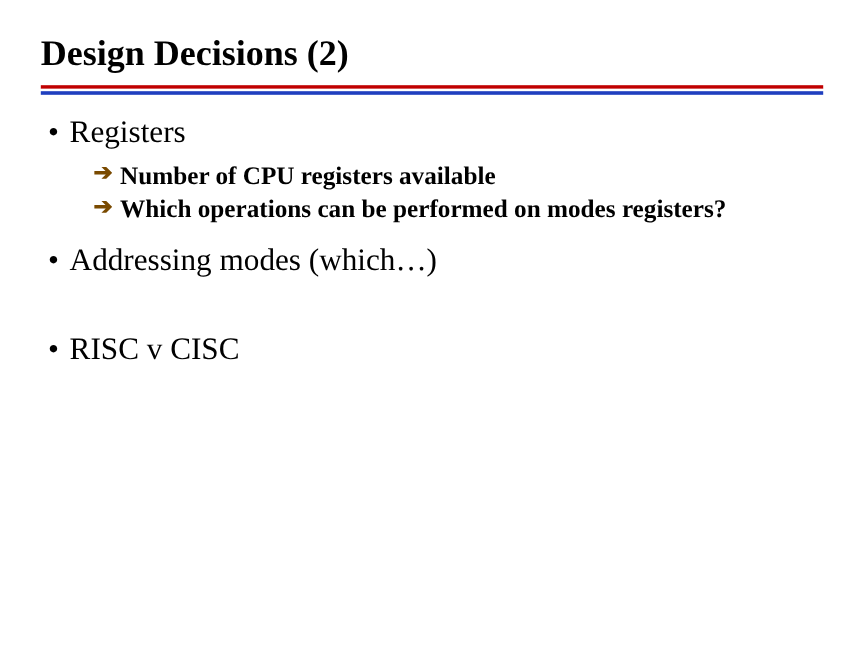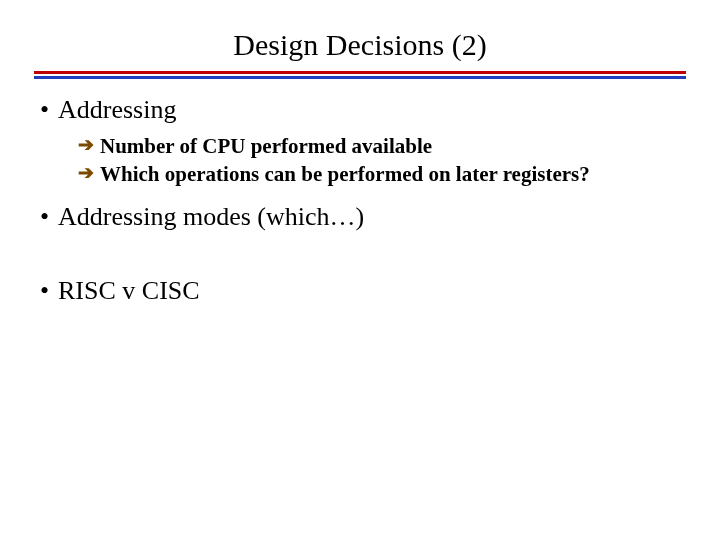--- a/index.html
+++ b/index.html
@@ -1,18 +1,18 @@
 <!DOCTYPE html>
 <html><head>
 <meta charset="utf-8">
 <style>
   * { margin: 0; padding: 0; box-sizing: border-box; }
   html, body { width: 720px; height: 540px; background: #fff; font-family: "Times New Roman", Times, serif; color: #000; }
   .slide { width: 720px; height: 540px; padding: 28px 34px 20px 34px; position: relative; }
-  .title { font-size: 30px; font-weight: normal; line-height: 1.1; padding-bottom: 6px; text-align: center; }
+  .title { font-size: 30px; font-weight: bold; line-height: 1.1; padding-bottom: 6px; }
   .rule { margin-top: 4px; }
   .rule .r1 { height: 3px; background: #c00000; }
   .rule .r2 { height: 2px; background: #fff; }
   .rule .r3 { height: 3px; background: #1f3fbf; }
   .body { margin-top: 16px; }
   .bullet-l1 { font-size: 26px; margin: 4px 0 8px 0; display: flex; align-items: flex-start; }
   .bullet-l1 .dot { width: 24px; flex: 0 0 24px; text-align: left; padding-left: 6px; }
   .bullet-l1 .txt { flex: 1; }
   .sub-group { margin: 2px 0 14px 44px; }
   .bullet-l2 { font-size: 21px; font-weight: bold; margin: 2px 0; display: flex; align-items: flex-start; line-height: 1.25; }
@@ -29,31 +29,31 @@
   <div class="rule">
     <div class="r1"></div>
     <div class="r2"></div>
     <div class="r3"></div>
   </div>
 
   <div class="body">
 
     <div class="bullet-l1">
       <span class="dot">•</span>
-      <span class="txt">Addressing</span>
+      <span class="txt">Registers</span>
     </div>
 
     <div class="sub-group">
       <div class="bullet-l2">
         <span class="arrow">➔</span>
-        <span class="txt">Number of CPU performed available</span>
+        <span class="txt">Number of CPU registers available</span>
       </div>
       <div class="bullet-l2">
         <span class="arrow">➔</span>
-        <span class="txt">Which operations can be performed on later registers?</span>
+        <span class="txt">Which operations can be performed on modes registers?</span>
       </div>
     </div>
 
     <div class="bullet-l1">
       <span class="dot">•</span>
       <span class="txt">Addressing modes (which…)</span>
     </div>
 
     <div class="gap"></div>
 

